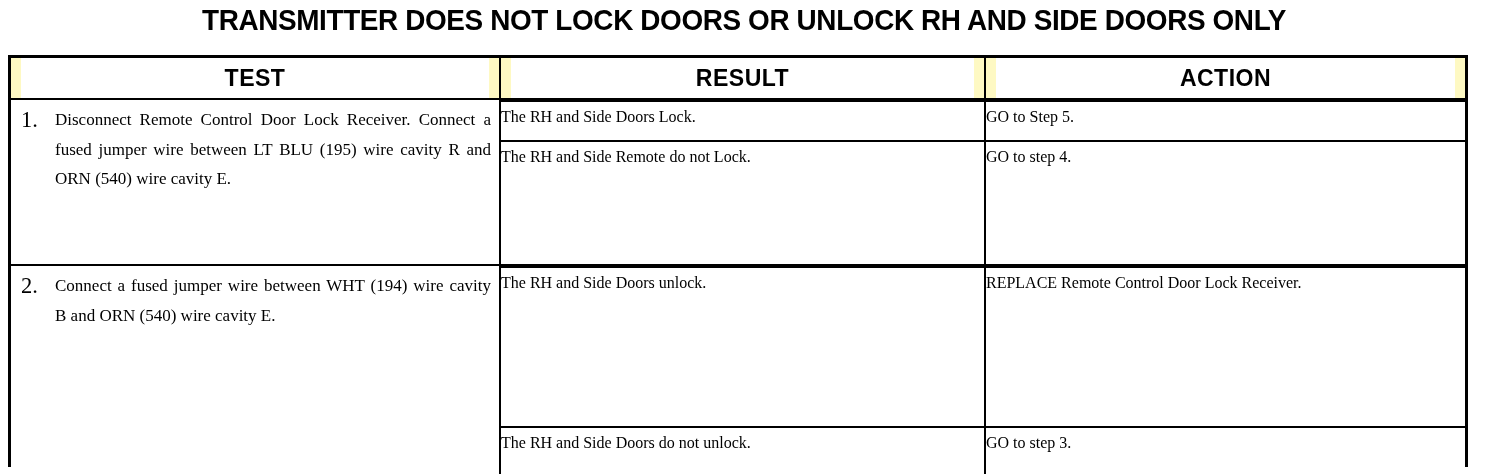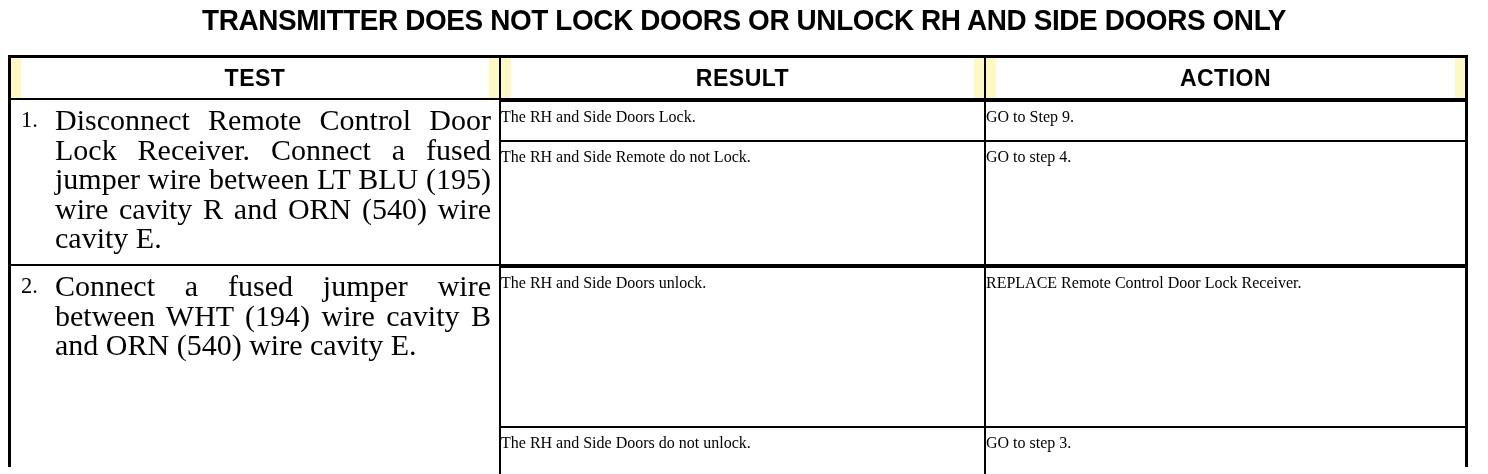--- a/index.html
+++ b/index.html
@@ -109,21 +109,21 @@
   }
   .step-num {
     flex: 0 0 auto;
     width: 34px;
     font-size: 22.5px;
     line-height: 29.5px;
     text-align: left;
   }
   .step-text {
     flex: 1 1 auto;
-    font-size: 30px;
+    font-size: 17px;
     line-height: 29.5px;
     text-align: justify;
     text-align-last: left;
     hyphens: none;
   }
 
   
   .sub {
     width: 100%;
     height: 100%;
@@ -195,21 +195,21 @@
                 <td class="h-122">The RH and Side Remote do not Lock.</td>
               </tr>
             </tbody>
               </table>
           </td>
 
           <td class="cell cell-action nopad">
             <table class="sub">
               <tbody>
                   <tr>
-                <td class="h-38">GO to Step 9.</td>
+                <td class="h-38">GO to Step 5.</td>
               </tr>
               <tr>
                 <td class="h-122">GO to step 4.</td>
               </tr>
             </tbody>
               </table>
           </td>
         </tr>
 
         <tr>

